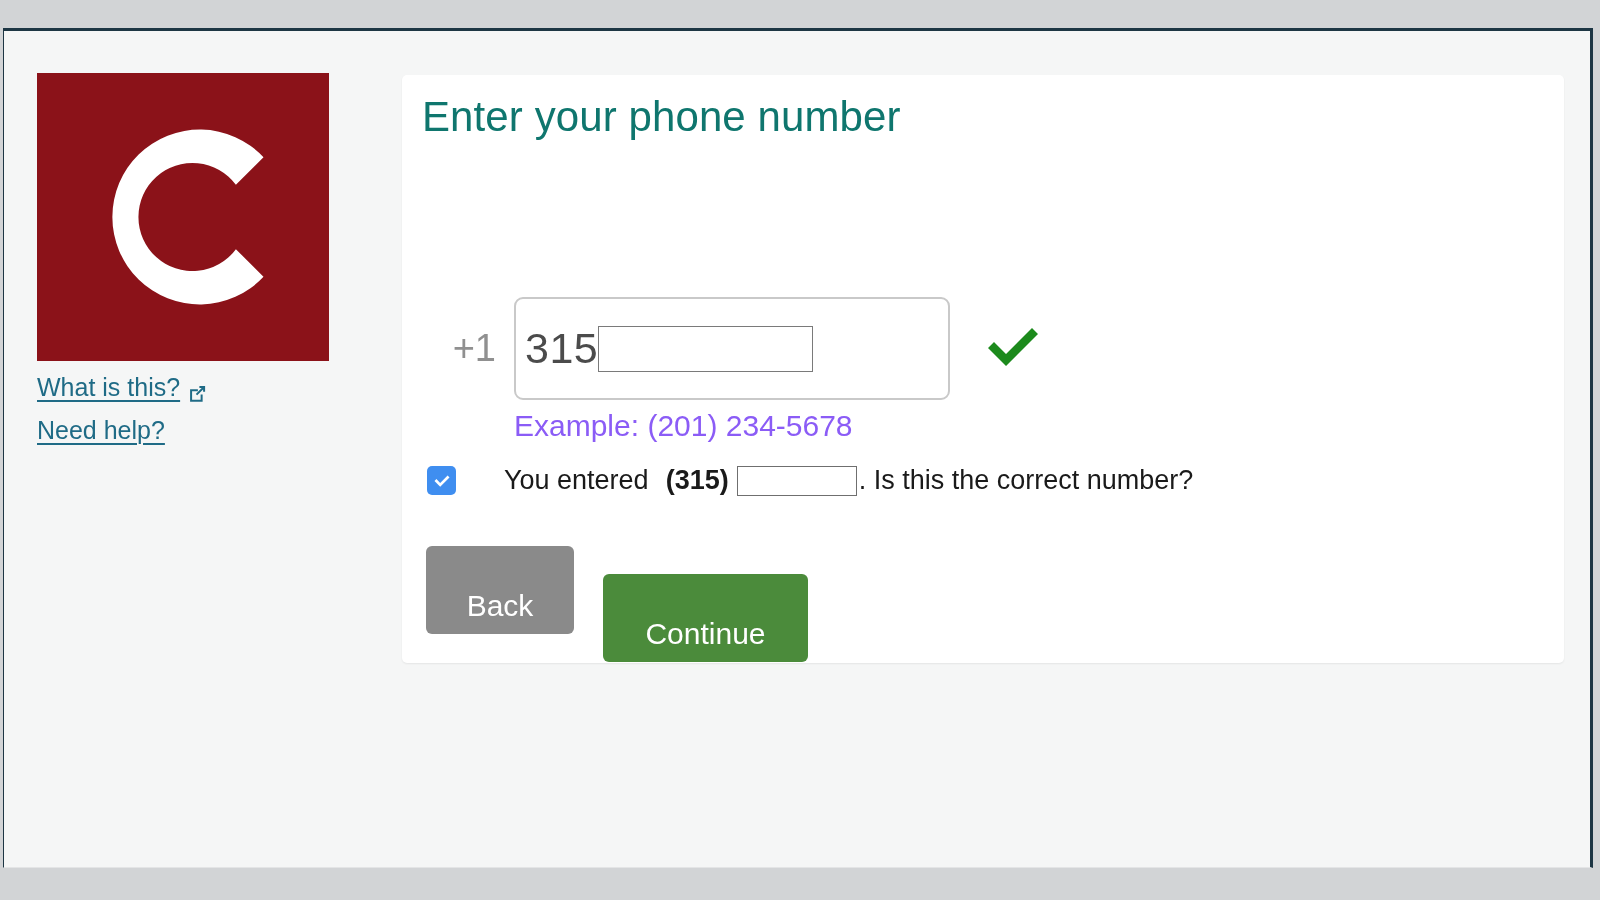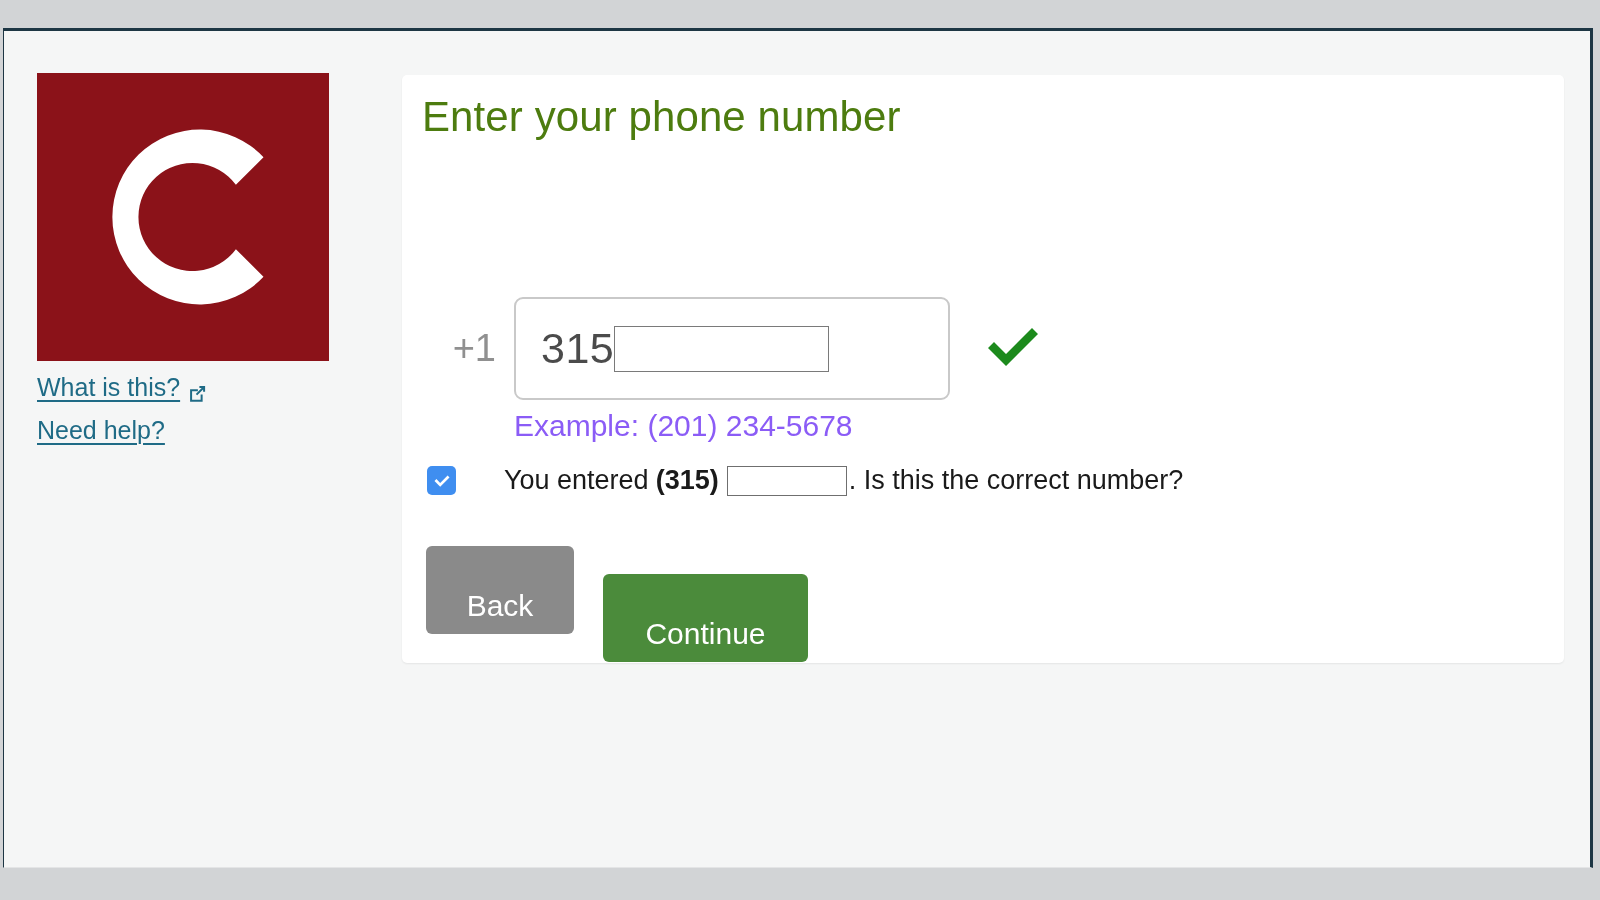--- a/index.html
+++ b/index.html
@@ -90,21 +90,21 @@
     height: 588px;
     background: #ffffff;
     border-radius: 5px;
     box-shadow: 0 1px 2px rgba(0,0,0,0.07);
   }
 
   .card-title {
     position: absolute;
     left: 20px; top: 18px;
     font-size: 42px;
-    color: #4d7c0f;
+    color: #0f766e;
     font-weight: 400;
     letter-spacing: 0.1px;
     white-space: nowrap;
     text-align: center;
   }
 
   
   .select-wrap {
     position: absolute;
     left: 38px; top: 153px;
@@ -159,21 +159,21 @@
     flex: none;
   }
   .phone-field {
     width: 436px;
     height: 103px;
     border: 2px solid #c9c9c9;
     border-radius: 9px;
     background: #fff;
     display: flex;
     align-items: center;
-    padding-left: 25px;
+    padding-left: 9px;
     cursor: text;
     flex: none;
   }
   .phone-prefix {
     font-size: 43px;
     color: #4b4b4b;
     letter-spacing: 0.5px;
   }
   .redact-box-lg {
     width: 215px;
@@ -313,21 +313,21 @@
     <div class="example-note">Example: (201) 234-5678</div>
 
     <div class="confirm-row">
       <span class="cbox">
         <svg width="20" height="20" viewBox="0 0 20 20" aria-hidden="true">
           <path d="M2.5 10 L4.4 8.1 L8.2 11.9 L15.6 4.5 L17.5 6.4 L8.2 15.7 Z" fill="#ffffff"></path>
         </svg>
       </span>
       <span class="confirm-text">
         <span>You entered</span>
-        <b style="margin-left:7px;">(315)</b>
+        <b style="margin-left:17px;">(315)</b>
         <span class="redact-box-sm"></span>
         <span>. Is this the correct number?</span>
       </span>
     </div>
 
     <div class="btn-row">
       <button class="btn btn-back">Back</button>
       <button class="btn btn-continue">Continue</button>
     </div>
 

